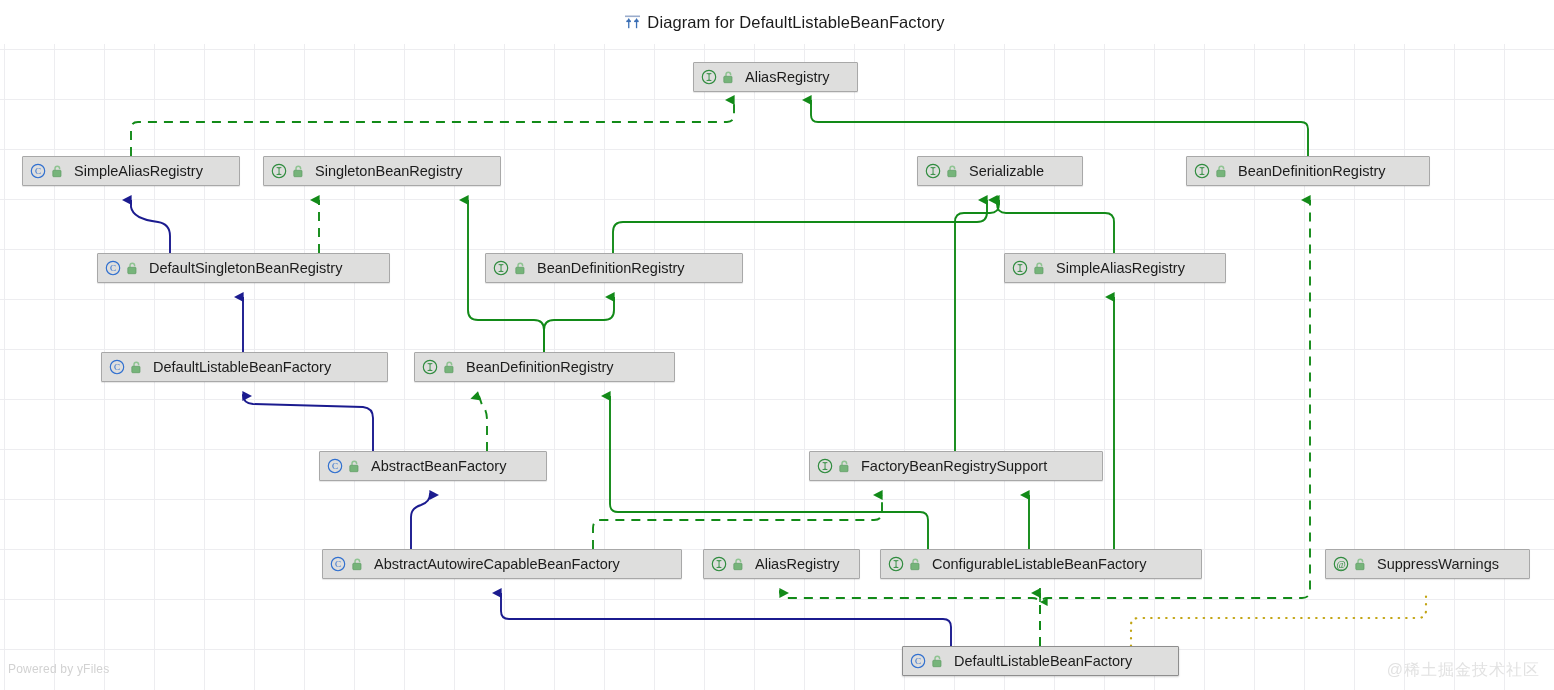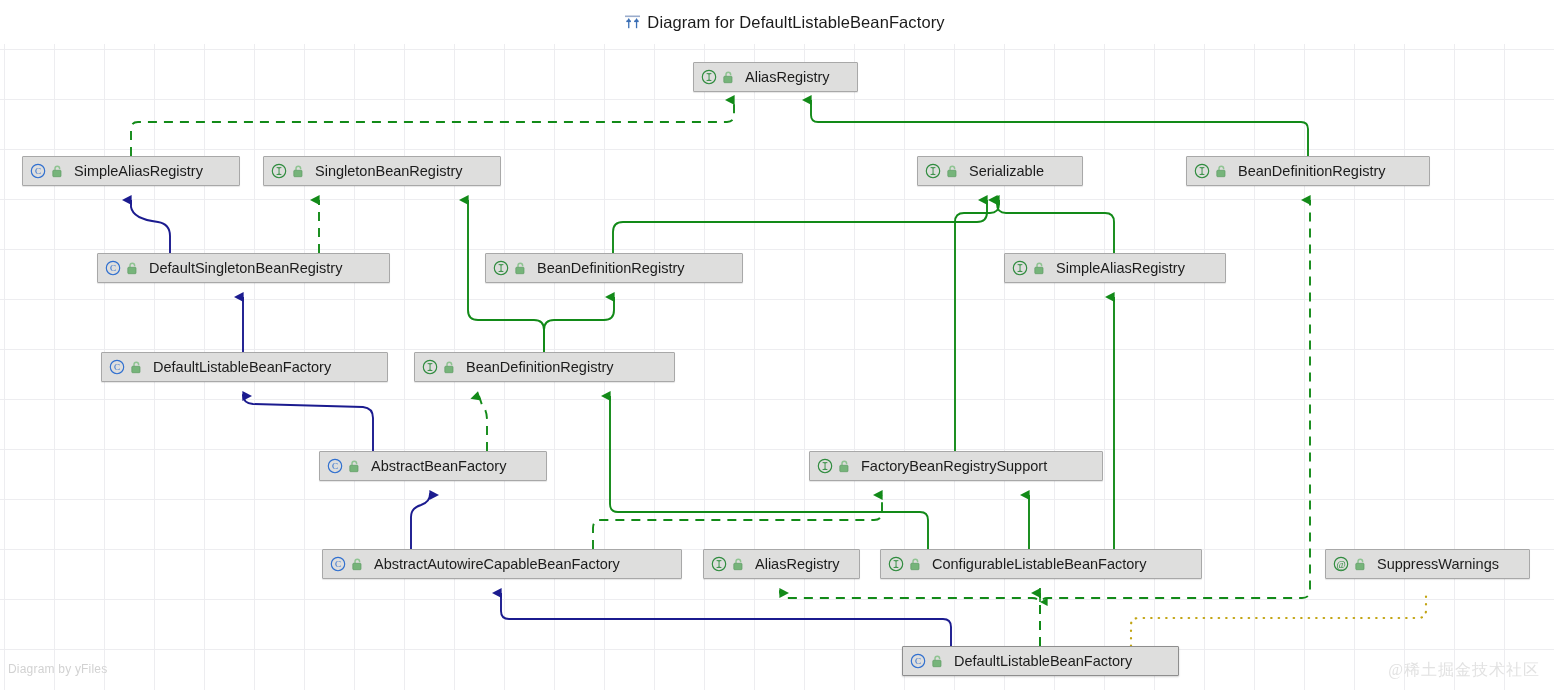--- a/index.html
+++ b/index.html
@@ -62,21 +62,21 @@
   .node .vico{width:12px;height:13px;flex:0 0 12px;display:block;}
 
   
   #yfiles{
     position:absolute;left:8px;top:662px;
     font-size:12px;color:#d2d2d2;z-index:30;letter-spacing:0.2px;
   }
   #watermark{
     position:absolute;right:14px;top:660px;
     font-size:16px;color:#e2e2e2;z-index:30;letter-spacing:1px;
-    font-family:Liberation Serif, serif;
+    font-family:Liberation Sans, sans-serif;
   }
 </style>
 </head>
 <body>
 
 <div id="stage">
 
   <div id="grid"></div>
 
   <svg id="edges" viewBox="0 0 1554 690" xmlns="http://www.w3.org/2000/svg">
@@ -359,16 +359,16 @@
           <text x="8" y="11.4" text-anchor="middle" font-family="&quot;Liberation Serif&quot;, serif" font-size="9.2" fill="#2f6fcf">C</text>
         </svg>
         <svg viewBox="0 0 12 13" class="vico">
           <path d="M3.0,5.4 L3.0,3.5 A2.3,2.3 0 0 1 7.6,3.5 L7.6,4.2" fill="none" stroke="#8fc492" stroke-width="1.5"></path>
           <rect x="0.8" y="5.3" width="8.2" height="6.4" rx="0.8" fill="#76b47a" stroke="#5f9c64" stroke-width="0.7"></rect>
         </svg>
         <span class="nlabel">DefaultListableBeanFactory</span>
       </div>
     </div>
 
-  <div id="yfiles">Diagram by yFiles</div>
+  <div id="yfiles">Powered by yFiles</div>
   <div id="watermark">@稀土掘金技术社区</div>
 
 </div>
 
 </body></html>

